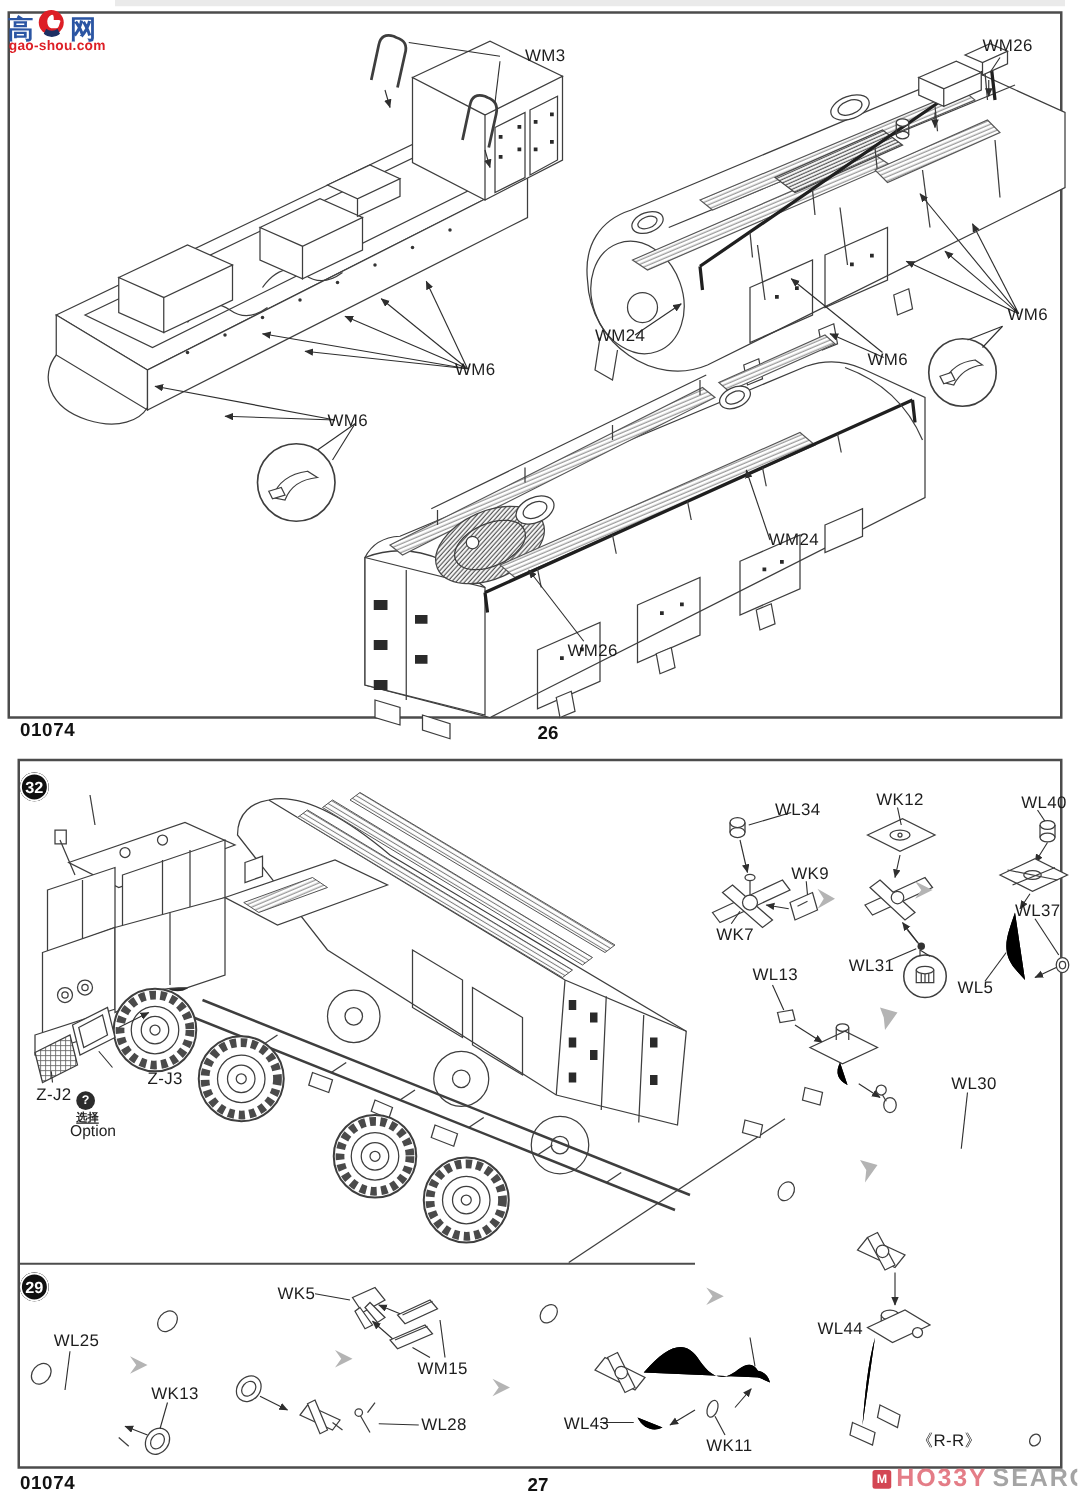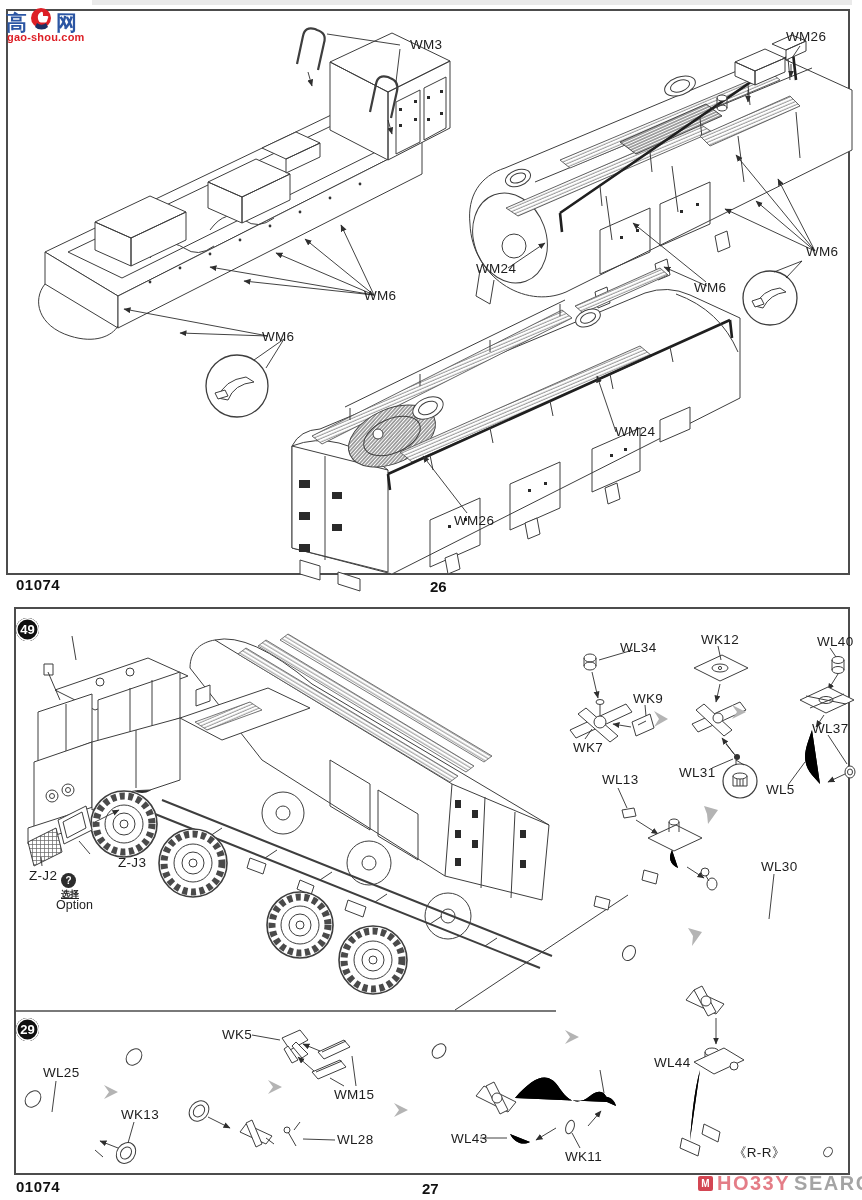--- a/index.html
+++ b/index.html
@@ -516,33 +516,33 @@
       <line class="ld" x1="556" y1="1128" x2="536" y2="1140" marker-end="url(#ah)"></line>
       <line class="ld" x1="600" y1="1070" x2="604" y2="1093"></line>
       <line class="ld" x1="480" y1="1138" x2="507" y2="1138"></line>
       <line class="ld" x1="580" y1="1148" x2="572" y2="1133"></line>
       <polygon class="chev" points="565,1030 579,1037 565,1044 570,1037"></polygon>
     </g>
 
     <line x1="15" y1="1011" x2="556" y2="1011" stroke="#4c4c4c" stroke-width="1.6"></line>
   </svg>
 
-  <span class="lb" style="left:410px;top:38px;">WM3</span>
+  <span class="lb" style="left:420px;top:38px;">WM3</span>
   <span class="lb" style="left:364px;top:289px;">WM6</span>
   <span class="lb" style="left:262px;top:330px;">WM6</span>
   <span class="lb" style="left:786px;top:30px;">WM26</span>
   <span class="lb" style="left:476px;top:262px;">WM24</span>
   <span class="lb" style="left:694px;top:281px;">WM6</span>
   <span class="lb" style="left:806px;top:245px;">WM6</span>
   <span class="lb" style="left:615px;top:425px;">WM24</span>
   <span class="lb" style="left:454px;top:514px;">WM26</span>
   <span class="kit" style="left:16px;top:576px;">01074</span>
   <span class="pg" style="left:430px;top:578px;">26</span>
 
-  <div class="badge" style="left:16px;top:618px;">49</div>
+  <div class="badge" style="left:16px;top:618px;">32</div>
   <span class="lb" style="left:29px;top:869px;">Z-J2</span>
   <span class="lb" style="left:82px;top:856px;margin-left:36px;">Z-J3</span>
   <div class="qbadge" style="left:61px;top:873px;">?</div>
   <span class="cn" style="left:61px;top:890px;">选择</span>
   <span class="opt" style="left:56px;top:899px;">Option</span>
   <span class="lb" style="left:620px;top:641px;">WL34</span>
   <span class="lb" style="left:701px;top:633px;">WK12</span>
   <span class="lb" style="left:817px;top:635px;">WL40</span>
   <span class="lb" style="left:633px;top:692px;">WK9</span>
   <span class="lb" style="left:573px;top:741px;">WK7</span>

